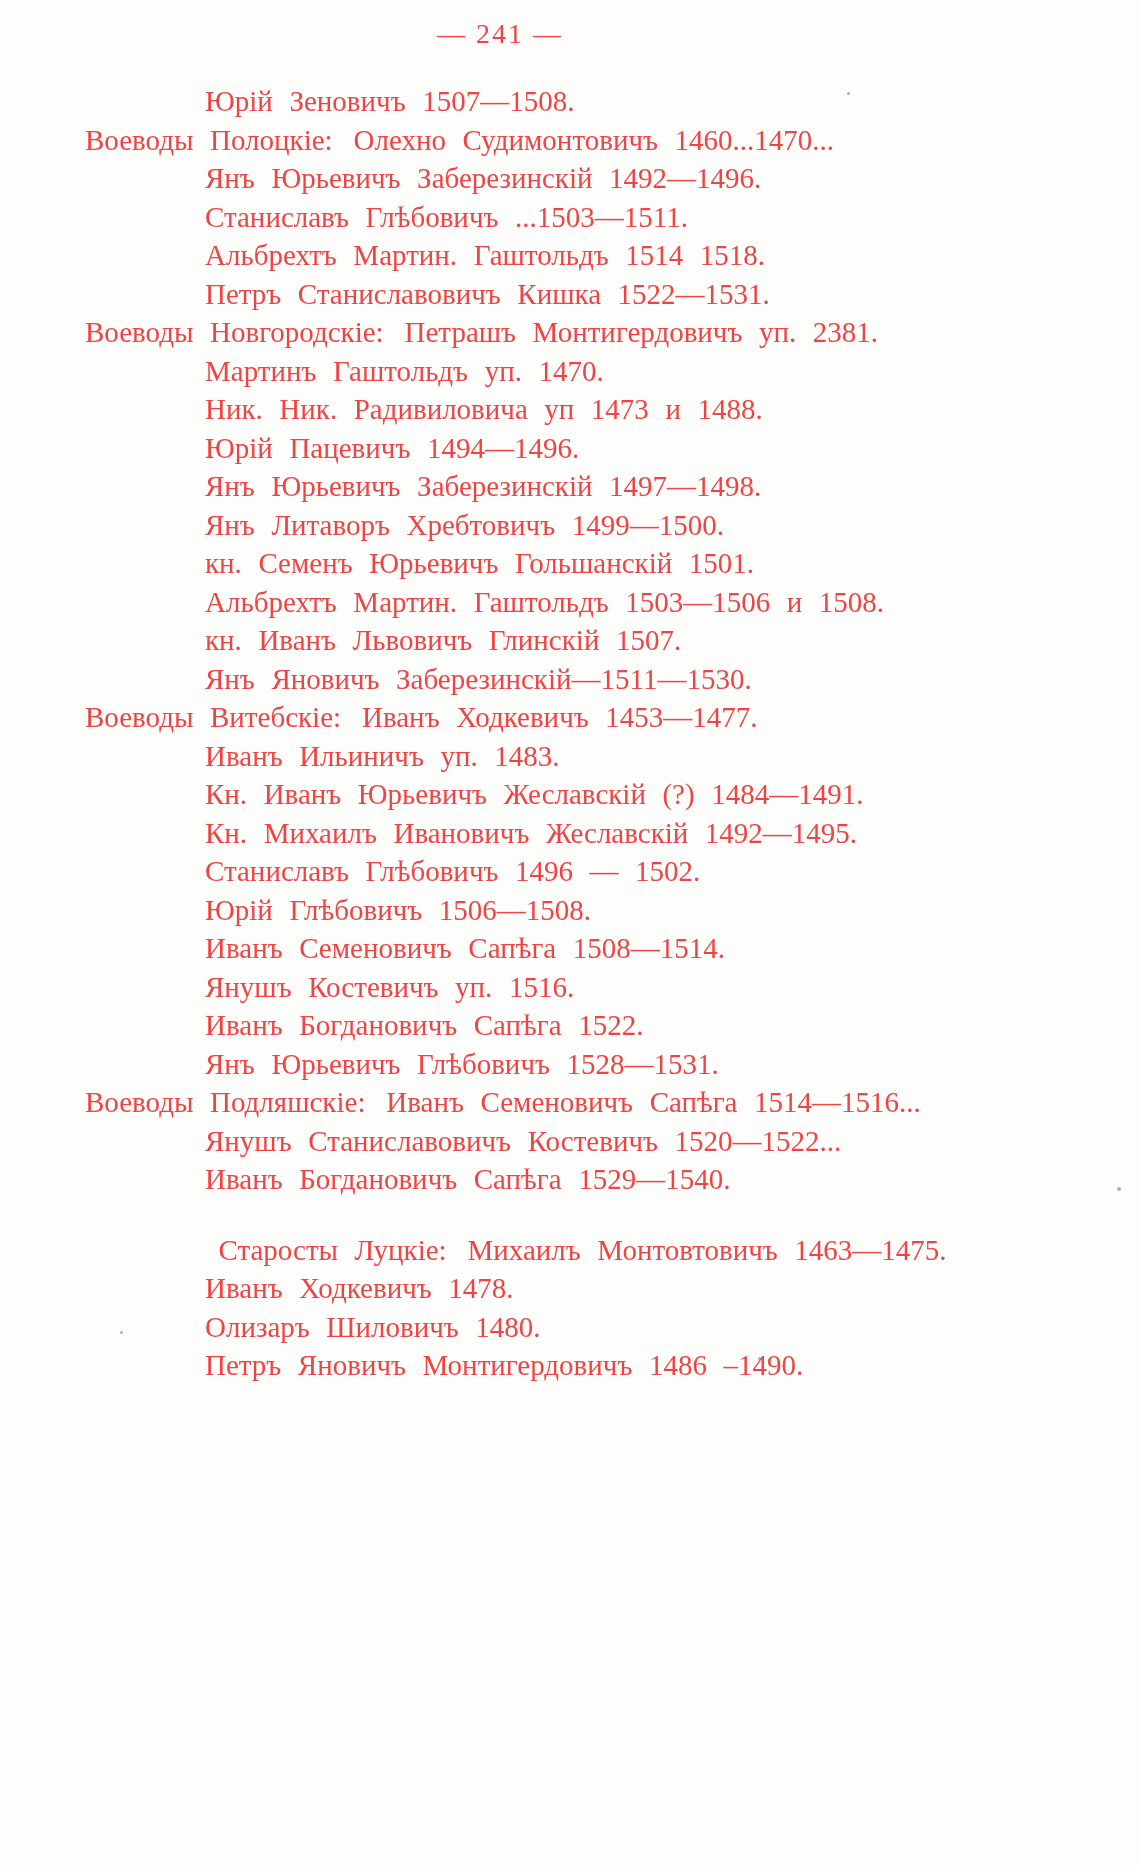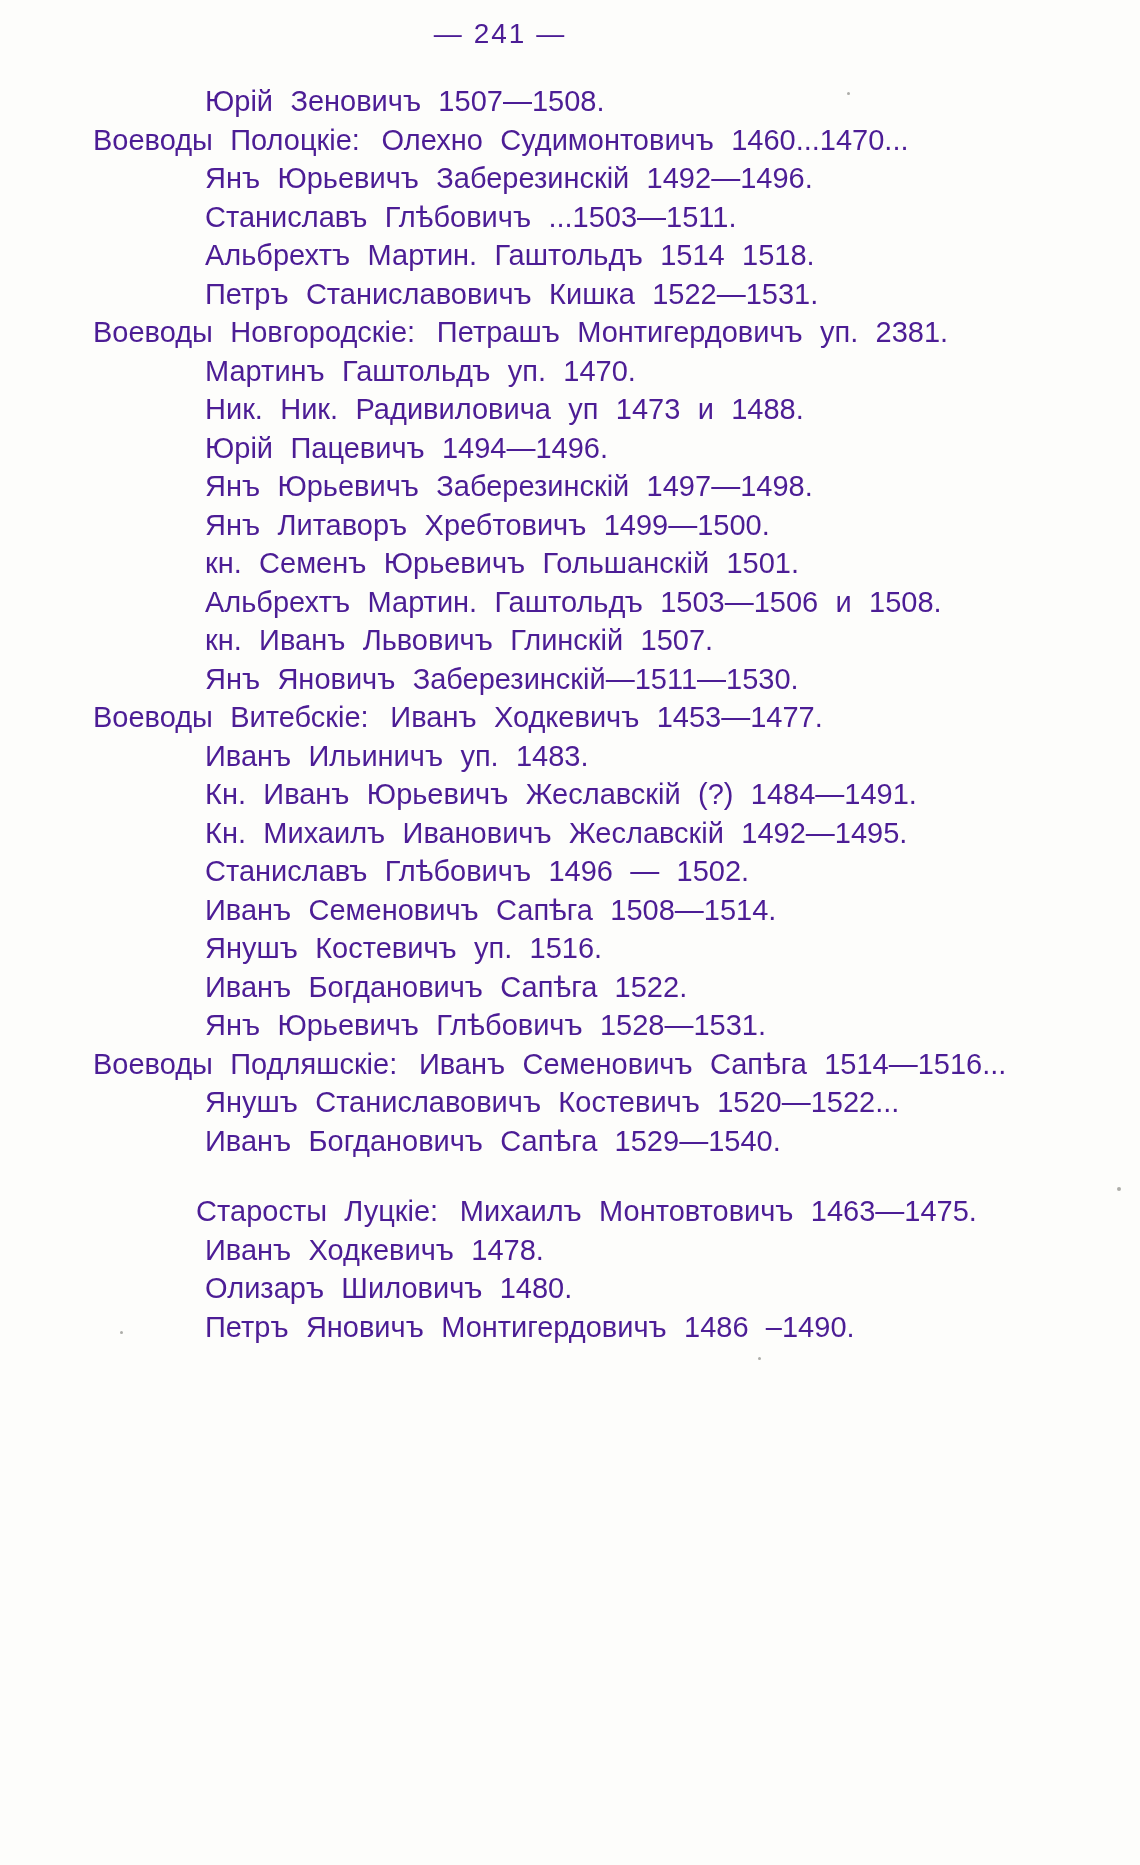--- a/index.html
+++ b/index.html
@@ -6,22 +6,22 @@
     margin: 0;
     padding: 0;
     background: #e8e8e4;
   }
   .page {
     position: relative;
     width: 1140px;
     height: 1865px;
     margin: 0 auto;
     background: #fdfdfb;
-    color: #4c1d95;
-    font-family: Liberation Sans, sans-serif;
+    color: #ef4444;
+    font-family: Liberation Serif, serif;
     overflow: hidden;
   }
   .page-number {
     padding-top: 18px;
     width: 830px;          
     margin-left: 85px;
     text-align: center;
     font-size: 28px;
     letter-spacing: 2px;
   }
@@ -32,21 +32,20 @@
     font-size: 29px;
     line-height: 38.5px;
     word-spacing: 0.32em;
   }
   .line {
     padding-left: 120px;   
     white-space: nowrap;
   }
   .line.flush {
     padding-left: 0;       
-    margin-left: 8px;
   }
   .line.space-before {
     margin-top: 32px;      
     text-align: center;
   }
   .label {
     margin-right: 0.15em;
   }
   .speck {
     position: absolute;
@@ -80,20 +79,21 @@
       <div class="line"><span>Янъ Литаворъ Хребтовичъ 1499—1500.</span></div>
       <div class="line"><span>кн. Семенъ Юрьевичъ Гольшанскій 1501.</span></div>
       <div class="line"><span>Альбрехтъ Мартин. Гаштольдъ 1503—1506 и 1508.</span></div>
       <div class="line"><span>кн. Иванъ Львовичъ Глинскій 1507.</span></div>
       <div class="line"><span>Янъ Яновичъ Заберезинскій—1511—1530.</span></div>
       <div class="line flush"><span class="label">Воеводы Витебскіе:</span><span> Иванъ Ходкевичъ 1453—1477.</span></div>
       <div class="line"><span>Иванъ Ильиничъ уп. 1483.</span></div>
       <div class="line"><span>Кн. Иванъ Юрьевичъ Жеславскій (?) 1484—1491.</span></div>
       <div class="line"><span>Кн. Михаилъ Ивановичъ Жеславскій 1492—1495.</span></div>
       <div class="line"><span>Станиславъ Глѣбовичъ 1496 — 1502.</span></div>
+      <div class="line"><span>Юрій Глѣбовичъ 1506—1508.</span></div>
       <div class="line"><span>Иванъ Семеновичъ Сапѣга 1508—1514.</span></div>
       <div class="line"><span>Янушъ Костевичъ уп. 1516.</span></div>
       <div class="line"><span>Иванъ Богдановичъ Сапѣга 1522.</span></div>
       <div class="line"><span>Янъ Юрьевичъ Глѣбовичъ 1528—1531.</span></div>
       <div class="line flush"><span class="label">Воеводы Подляшскіе:</span><span> Иванъ Семеновичъ Сапѣга 1514—1516...</span></div>
       <div class="line"><span>Янушъ Станиславовичъ Костевичъ 1520—1522...</span></div>
       <div class="line"><span>Иванъ Богдановичъ Сапѣга 1529—1540.</span></div>
       <div class="line flush space-before"><span class="label">Старосты Луцкіе:</span><span> Михаилъ Монтовтовичъ 1463—1475.</span></div>
       <div class="line"><span>Иванъ Ходкевичъ 1478.</span></div>
       <div class="line"><span>Олизаръ Шиловичъ 1480.</span></div>

